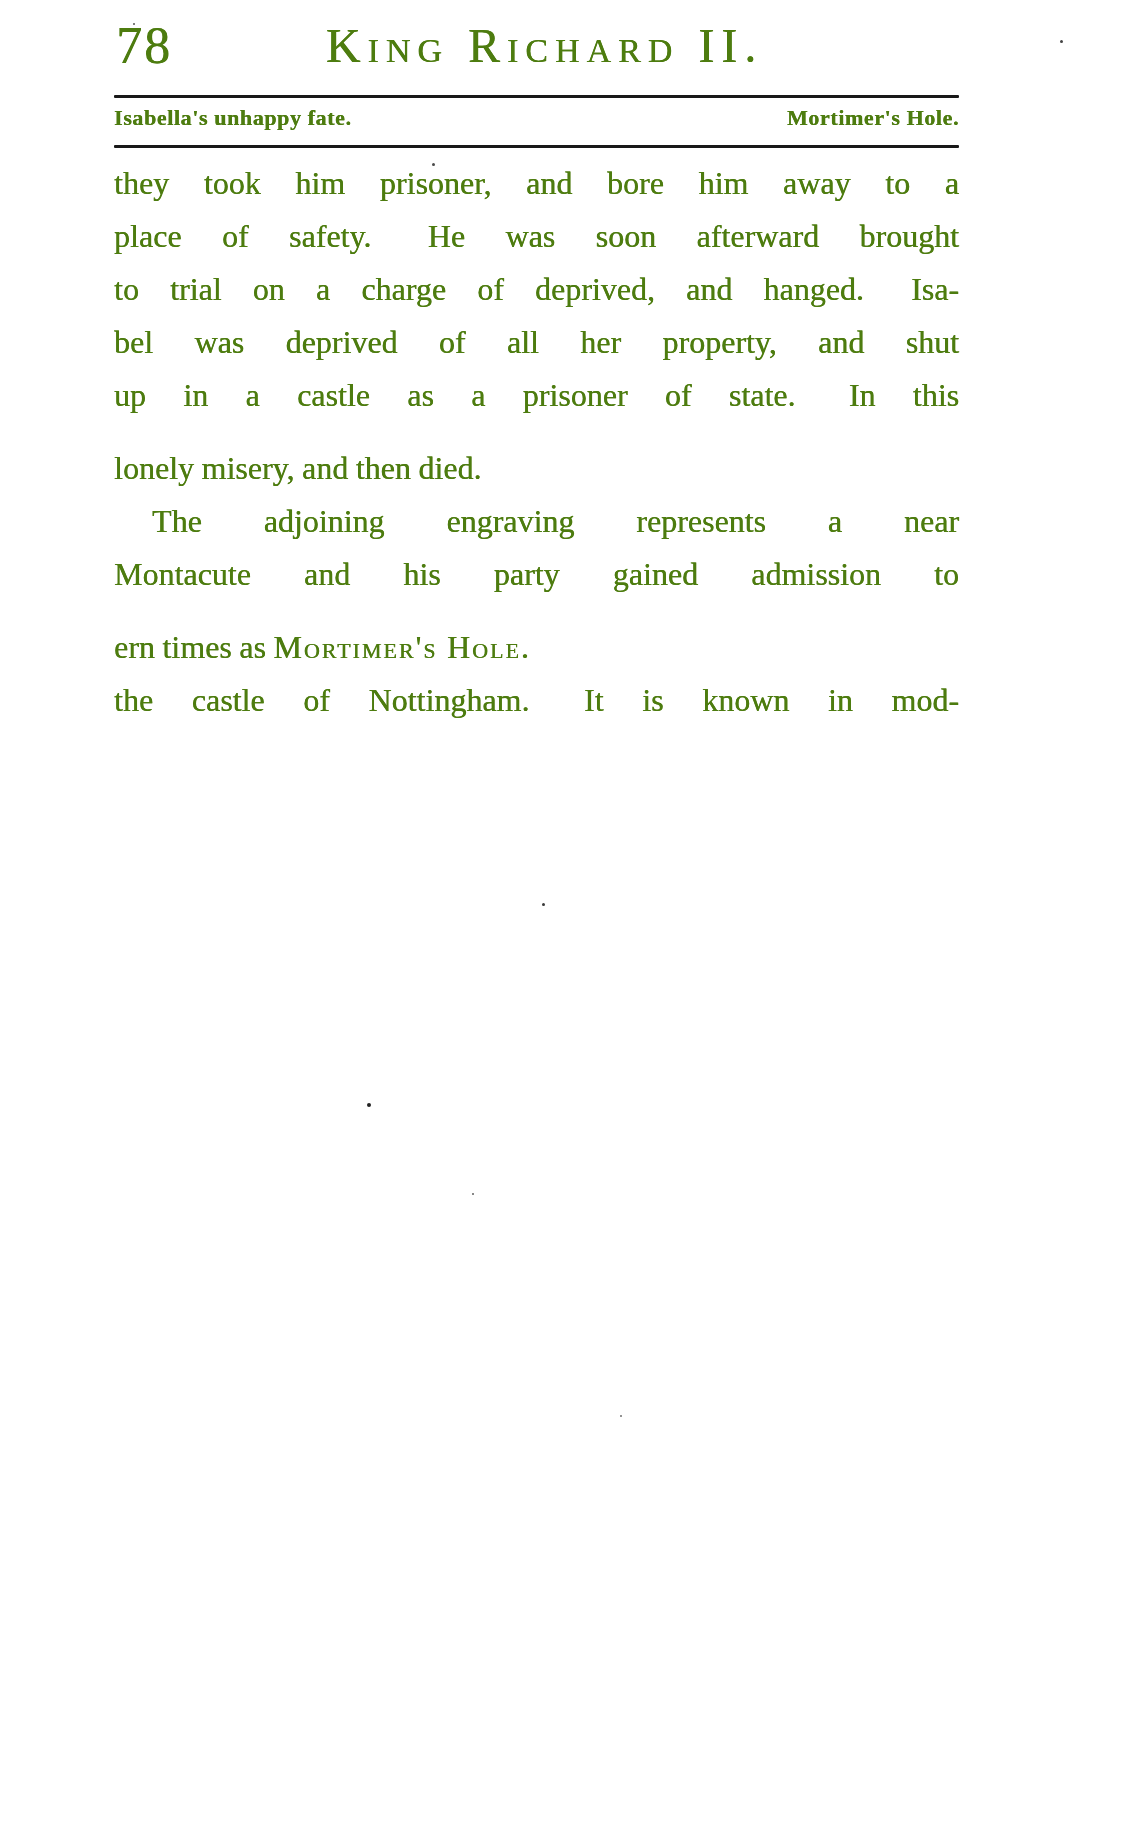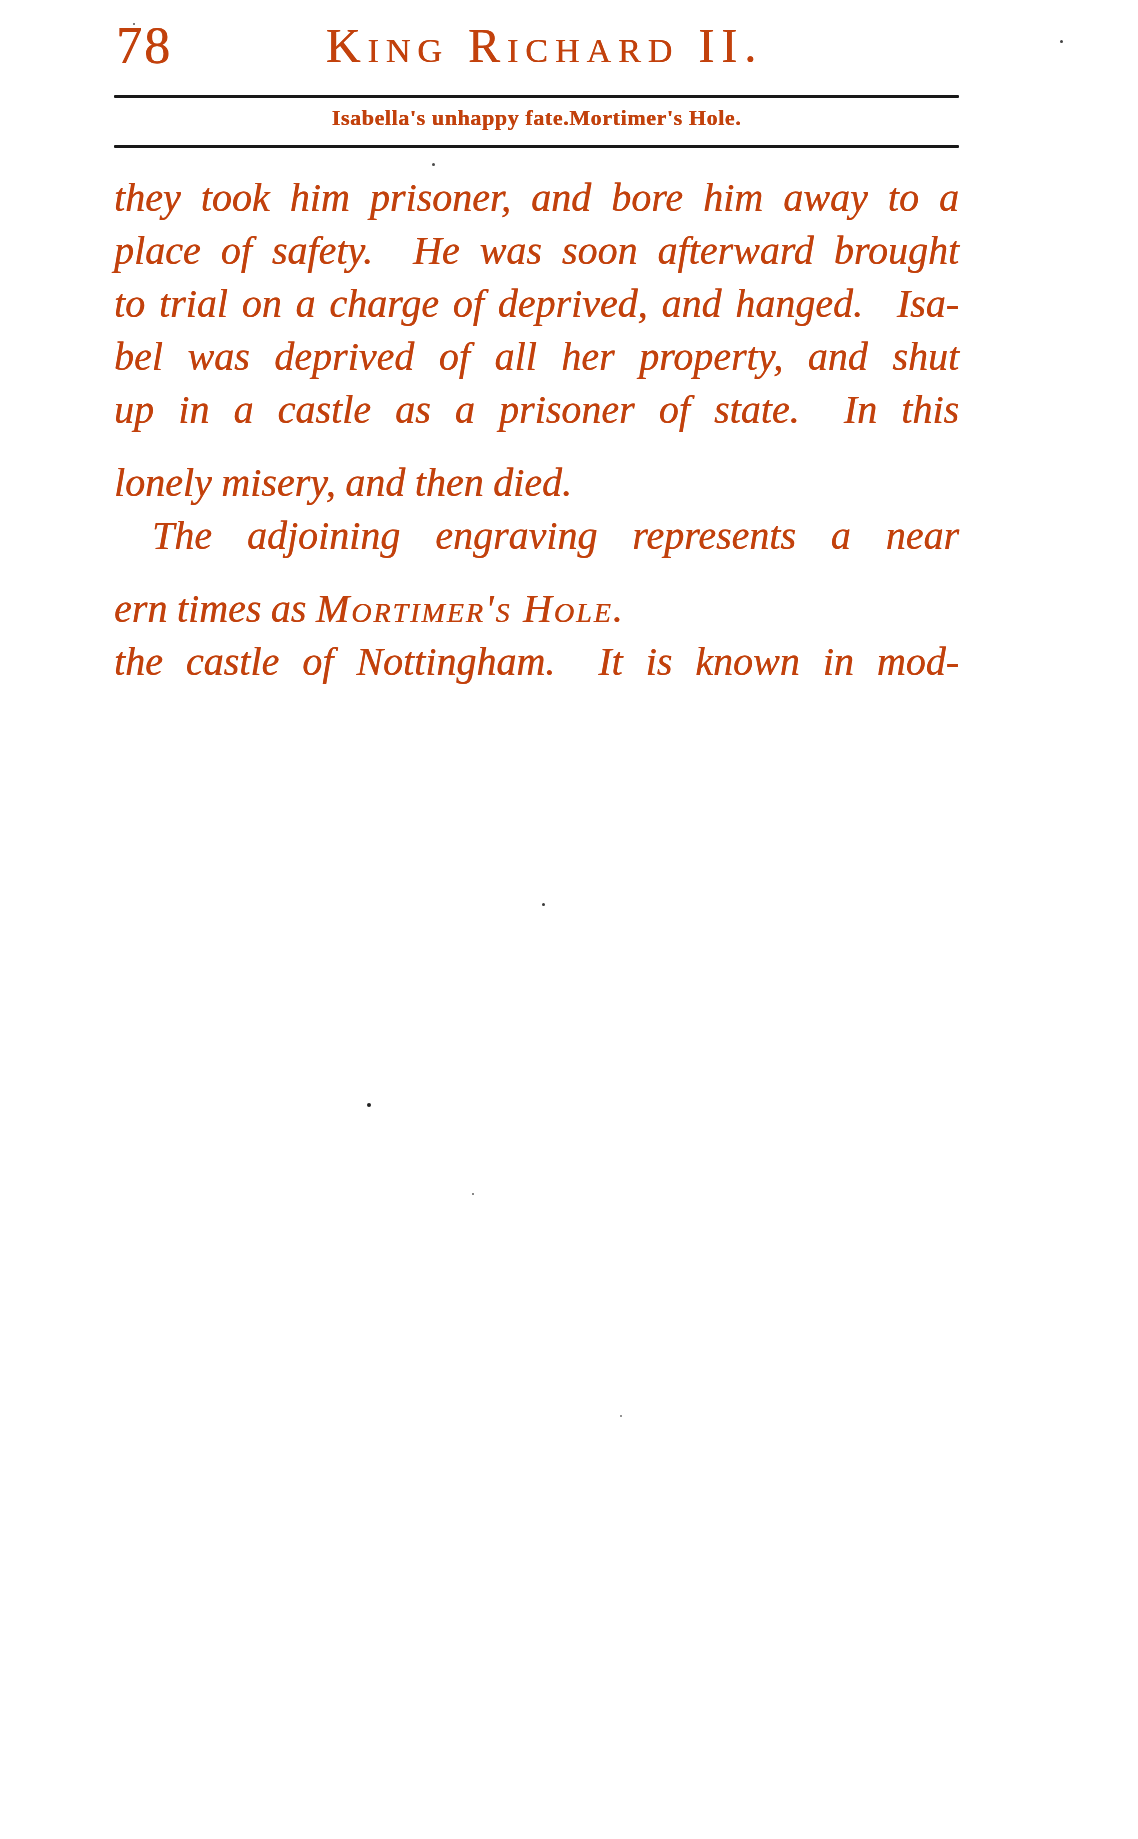--- a/index.html
+++ b/index.html
@@ -7,21 +7,21 @@
     padding: 0;
     background: #ffffff;
   }
   #page {
     position: relative;
     width: 1138px;
     height: 1839px;
     background: #ffffff;
     overflow: hidden;
     font-family: "Liberation Serif", "DejaVu Serif", serif;
-    color: #c2410c;
+    color: #4d7c0f;
   }
   
   .page-number {
     position: absolute;
     left: 116px;
     top: 20px;
     font-size: 52px;
     line-height: 52px;
     letter-spacing: 2px;
     text-shadow: 0.4px 0 0 currentColor;
@@ -50,38 +50,37 @@
   }
   .rule.top    { top: 95px; }
   .rule.bottom { top: 145px; }
   
   .subheader {
     position: absolute;
     left: 114px;
     top: 103px;
     width: 845px;
     display: flex;
-    justify-content: center;
+    justify-content: space-between;
     align-items: baseline;
     font-weight: bold;
     font-size: 22px;
     line-height: 30px;
     letter-spacing: 0.6px;
     text-shadow: 0.3px 0 0 currentColor;
   }
   
   .body-text {
     position: absolute;
     left: 114px;
-    top: 171px;
+    top: 157px;
     width: 845px;
-    font-size: 40px;
+    font-size: 32px;
     word-spacing: -0.5px;
     text-shadow: 0.35px 0 0 currentColor;
-    font-style: italic;
   }
   .line {
     height: 53px;
     line-height: 53px;
     text-align: justify;
     text-align-last: justify;
     white-space: normal;
   }
   .line.last {
     text-align-last: left;
@@ -119,20 +118,21 @@
   <div class="rule bottom"></div>
 
   <div class="body-text">
       <div class="line"><span>they took him prisoner, and bore him away to a</span></div>
       <div class="line"><span>place of safety.  He was soon afterward brought</span></div>
       <div class="line"><span>to trial on a charge of deprived, and hanged.  Isa-</span></div>
       <div class="line"><span>bel was deprived of all her property, and shut</span></div>
       <div class="line"><span>up in a castle as a prisoner of state.  In this</span></div>
       <div class="line last"><span>lonely misery, and then died.</span></div>
       <div class="line indent"><span>The adjoining engraving represents a near</span></div>
+      <div class="line"><span>Montacute and his party gained admission to</span></div>
       <div class="line last"><span>ern times as </span><span class="sc">Mortimer's Hole.</span></div>
       <div class="line"><span>the castle of Nottingham.  It is known in mod-</span></div>
     </div>
 
   <div id="specks">
       <div class="speck" style="left: 133px; top: 23px; width: 2px; height: 2px; background: rgb(85, 85, 85);"></div>
       <div class="speck" style="left: 1060px; top: 40px; width: 3px; height: 3px; background: rgb(68, 68, 68);"></div>
       <div class="speck" style="left: 432px; top: 163px; width: 3px; height: 3px; background: rgb(74, 74, 74);"></div>
       <div class="speck" style="left: 542px; top: 903px; width: 3px; height: 3px; background: rgb(58, 58, 58);"></div>
       <div class="speck" style="left: 367px; top: 1103px; width: 4px; height: 4px; background: rgb(34, 34, 34);"></div>

